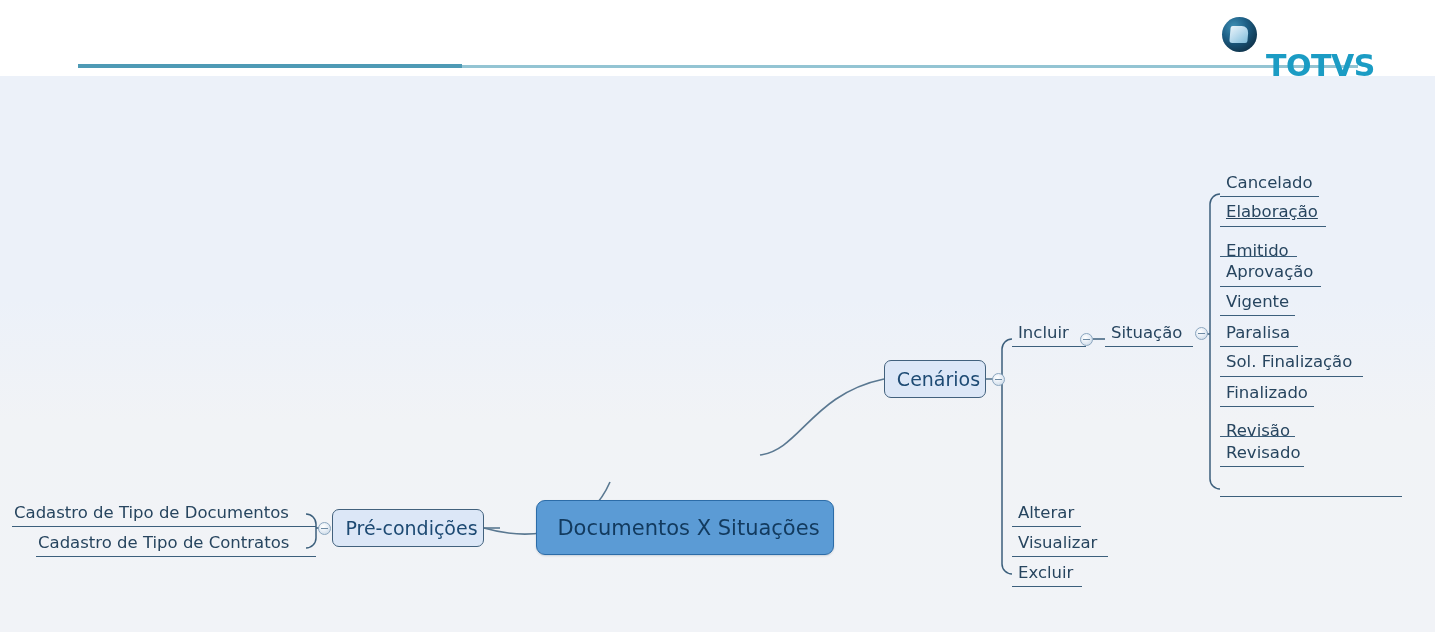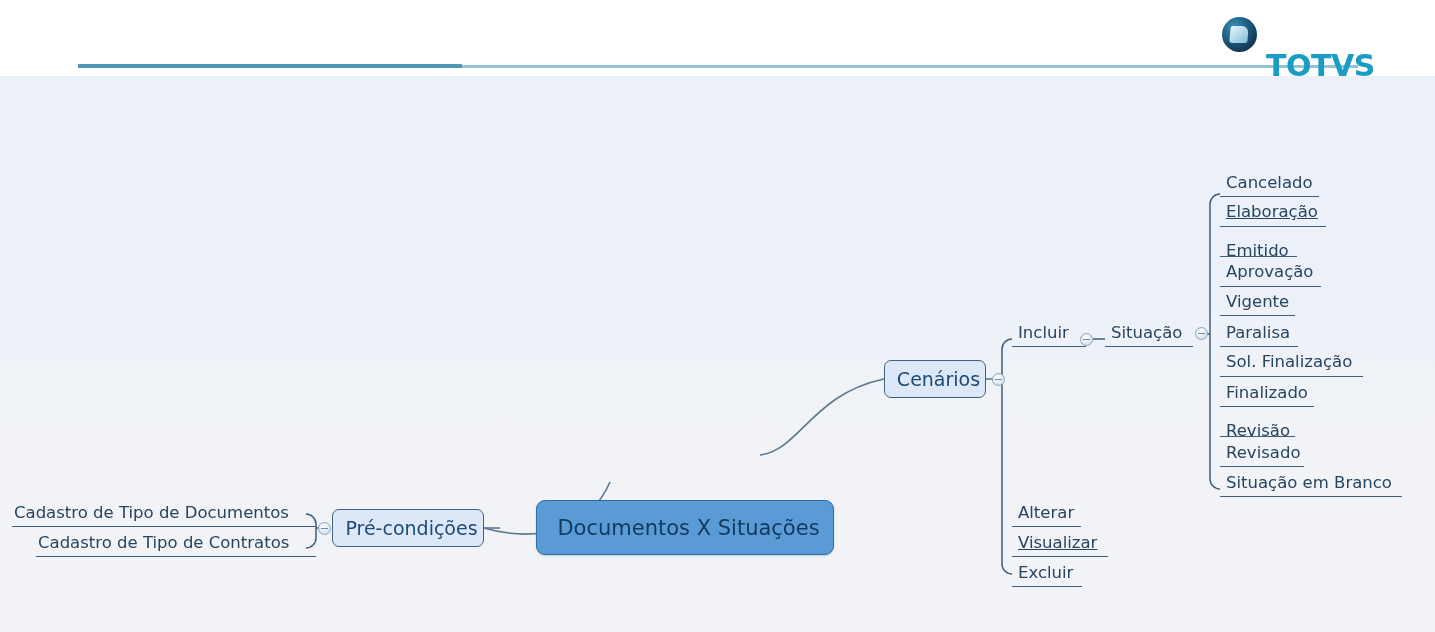--- a/index.html
+++ b/index.html
@@ -225,21 +225,21 @@
   </div>
   <div class="collapse" style="left:318px; top:446px;"></div>
 
   <div class="leaf" style="left:998px; top:246px;margin-left:20px;">Incluir</div>
   <div class="leaf-under" style="left:1012px; top:270px; width:74px;"></div>
   <div class="collapse" style="left:1080px; top:257px;"></div>
 
   <div class="leaf" style="left:1018px; top:426px;">Alterar</div>
   <div class="leaf-under" style="left:1012px; top:450px; width:69px;"></div>
 
-  <div class="leaf" style="left:1018px; top:456px;text-decoration:underline;">Visualizar</div>
+  <div class="leaf" style="left:1018px; top:456px;">Visualizar</div>
   <div class="leaf-under" style="left:1012px; top:480px; width:96px;"></div>
 
   <div class="leaf" style="left:1018px; top:486px;">Excluir</div>
   <div class="leaf-under" style="left:1012px; top:510px; width:70px;"></div>
 
   <div class="leaf" style="left:1111px; top:246px;">Situação</div>
   <div class="leaf-under" style="left:1105px; top:270px; width:88px;"></div>
   <div class="collapse" style="left:1195px; top:251px;"></div>
 
   <div class="leaf" style="left:1226px; top:96px;">Cancelado</div>
@@ -265,21 +265,20 @@
 
   <div class="leaf" style="left:1226px; top:306px;">Finalizado</div>
   <div class="leaf-under" style="left:1220px; top:330px; width:94px;"></div>
 
   <div class="leaf" style="left:1226px; top:344px;">Revisão</div>
   <div class="leaf-under" style="left:1220px; top:360px; width:75px;"></div>
 
   <div class="leaf" style="left:1226px; top:366px;">Revisado</div>
   <div class="leaf-under" style="left:1220px; top:390px; width:84px;"></div>
 
-  <div class="leaf" style="left:1226px; top:396px;">Situação em Branco</div>
   <div class="leaf-under" style="left:1220px; top:420px; width:182px;"></div>
 
   <div class="leaf" style="left:14px; top:426px;">Cadastro de Tipo de Documentos</div>
   <div class="leaf-under" style="left:12px; top:450px; width:304px;"></div>
 
   <div class="leaf" style="left:38px; top:456px;">Cadastro de Tipo de Contratos</div>
   <div class="leaf-under" style="left:36px; top:480px; width:280px;"></div>
 
 </div>
 

